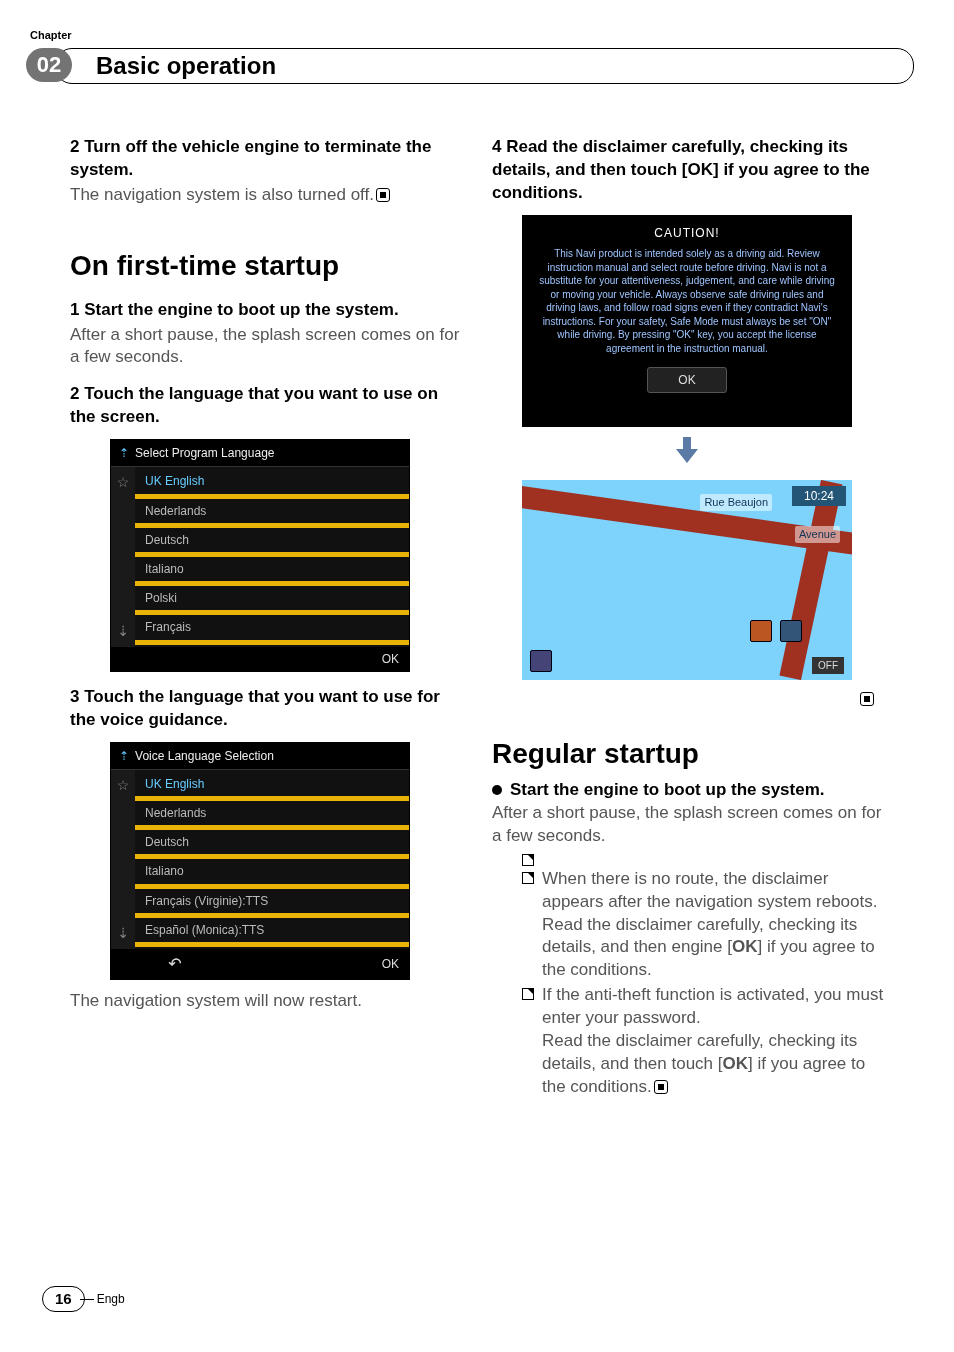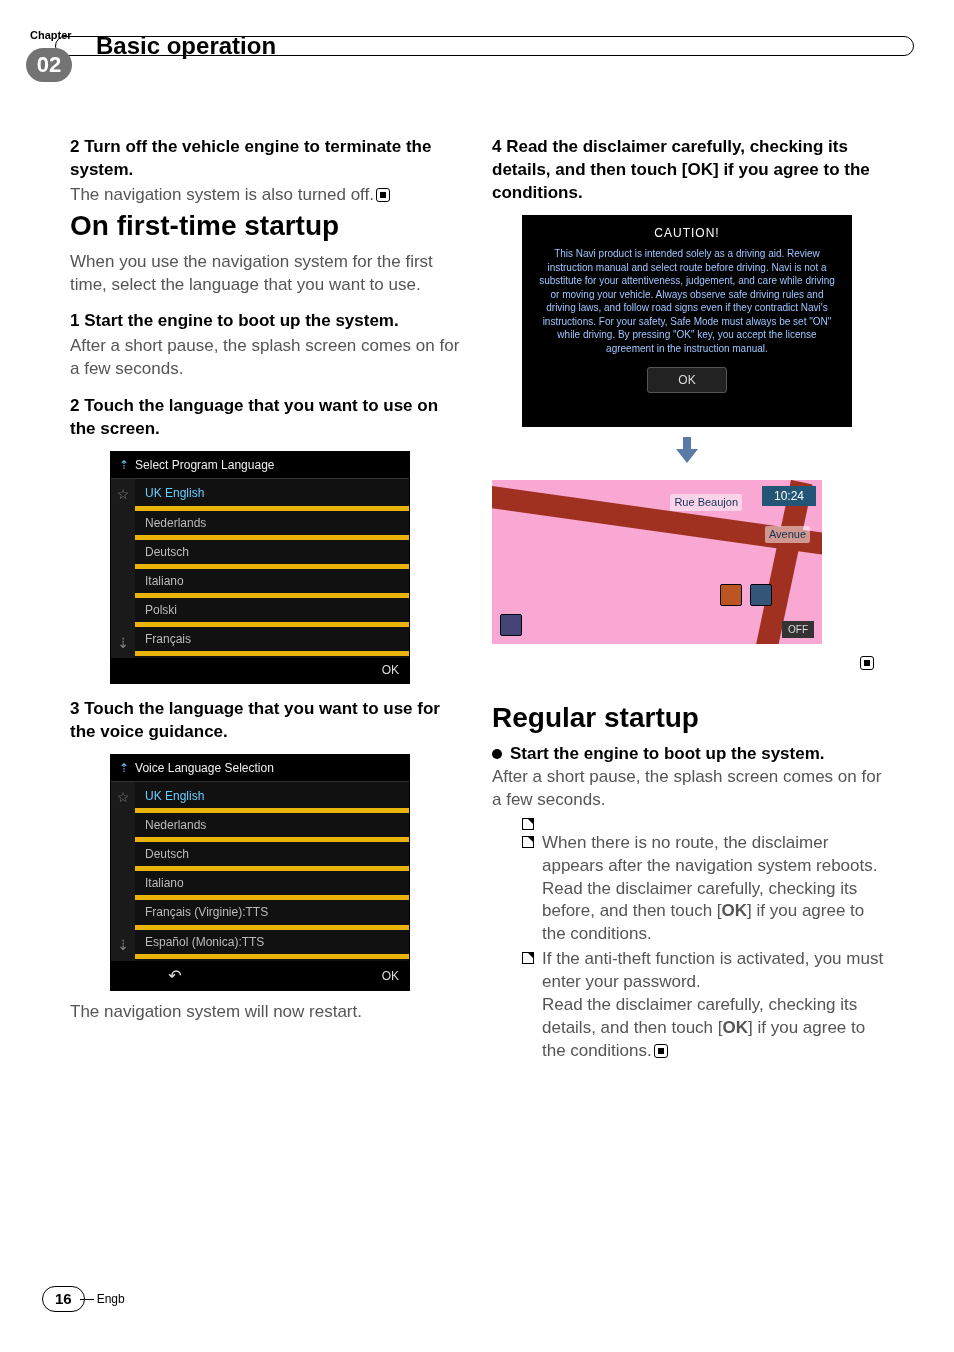--- a/index.html
+++ b/index.html
@@ -36,24 +36,24 @@
     border-radius: 17px;
     font-size: 22px;
     font-weight: bold;
     display: flex;
     align-items: center;
     justify-content: center;
     z-index: 2;
   }
   .chapter-title-band {
     position: absolute;
-    top: 36px;
+    top: 48px;
     left: 55px;
     right: 40px;
-    height: 20px;
+    height: 36px;
     border: 1.5px solid #000;
     border-radius: 17px;
     display: flex;
     align-items: center;
     padding-left: 40px;
     font-size: 24px;
     font-weight: 900;
   }
   .content {
     display: flex;
@@ -84,20 +84,21 @@
   }
   .end-square::after {
     content: "";
     position: absolute;
     top: 3px; left: 3px; right: 3px; bottom: 3px;
     background: #000;
   }
   h2.section {
     font-size: 28px;
     font-weight: 900;
+    margin-top: 40px;
     margin-bottom: 6px;
   }
   .under {
     color: #555;
   }
   .screenshot {
     margin: 10px 0 8px 40px;
     width: 300px;
     background: #111;
     color: #bbb;
@@ -177,22 +178,23 @@
     font-size: 12px;
   }
   .arrow-down {
     text-align: center;
     margin: 8px 0 8px 30px;
     width: 330px;
   }
   .arrow-down svg { width: 30px; height: 30px; }
   .map-box {
     width: 330px;
-    height: 164px;
-    background: #f9a8d4;
+    height: 200px;
+    background: #7dd3fc;
+    margin-left: 30px;
     position: relative;
     overflow: hidden;
   }
   .map-road {
     position: absolute;
     background: #a03020;
     height: 22px;
   }
   .map-label {
     position: absolute;
@@ -292,21 +294,20 @@
 
   <div class="content">
 
     <div class="col">
       <div class="step-title">2    Turn off the vehicle engine to terminate the system.</div>
       <div class="body-text">
         <span>The navigation system is also turned off.</span><span class="end-square"></span>
       </div>
 
       <h2 class="section">On first-time startup</h2>
-      <div class="under">When you use the navigation system for the first time, select the language that you want to use.</div>
 
       <div class="step-title" style="margin-top:14px">1    Start the engine to boot up the system.</div>
       <div class="body-text">After a short pause, the splash screen comes on for a few seconds.</div>
 
       <div class="step-title" style="margin-top:14px">2    Touch the language that you want to use on the screen.</div>
 
       <div class="screenshot">
         <div class="sh-header">
           <span style="color:#6cf">⇡</span>
           <span>Select Program Language</span>
@@ -395,21 +396,21 @@
         <span class="solid-bullet"></span><span>Start the engine to boot up the system.</span>
       </div>
       <div class="under">After a short pause, the splash screen comes on for a few seconds.</div>
 
       <div class="bullet-item">
         <div class="bx"></div>
       </div>
       <div class="bullet-item">
         <div class="bx"></div>
         <div class="bt">
-          <span>When there is no route, the disclaimer appears after the navigation system reboots. Read the disclaimer carefully, checking its before, and then touch [</span><b>OK</b><span>] if you agree to the conditions.</span>
+          <span>When there is no route, the disclaimer appears after the navigation system reboots. Read the disclaimer carefully, checking its details, and then engine [</span><b>OK</b><span>] if you agree to the conditions.</span>
         </div>
       </div>
       <div class="bullet-item">
         <div class="bx"></div>
         <div class="bt">
           <span>If the anti-theft function is activated, you must enter your password.</span><br>
           <span>Read the disclaimer carefully, checking its details, and then touch [</span><b>OK</b><span>] if you agree to the conditions.</span><span class="end-square"></span>
         </div>
       </div>
     </div>

